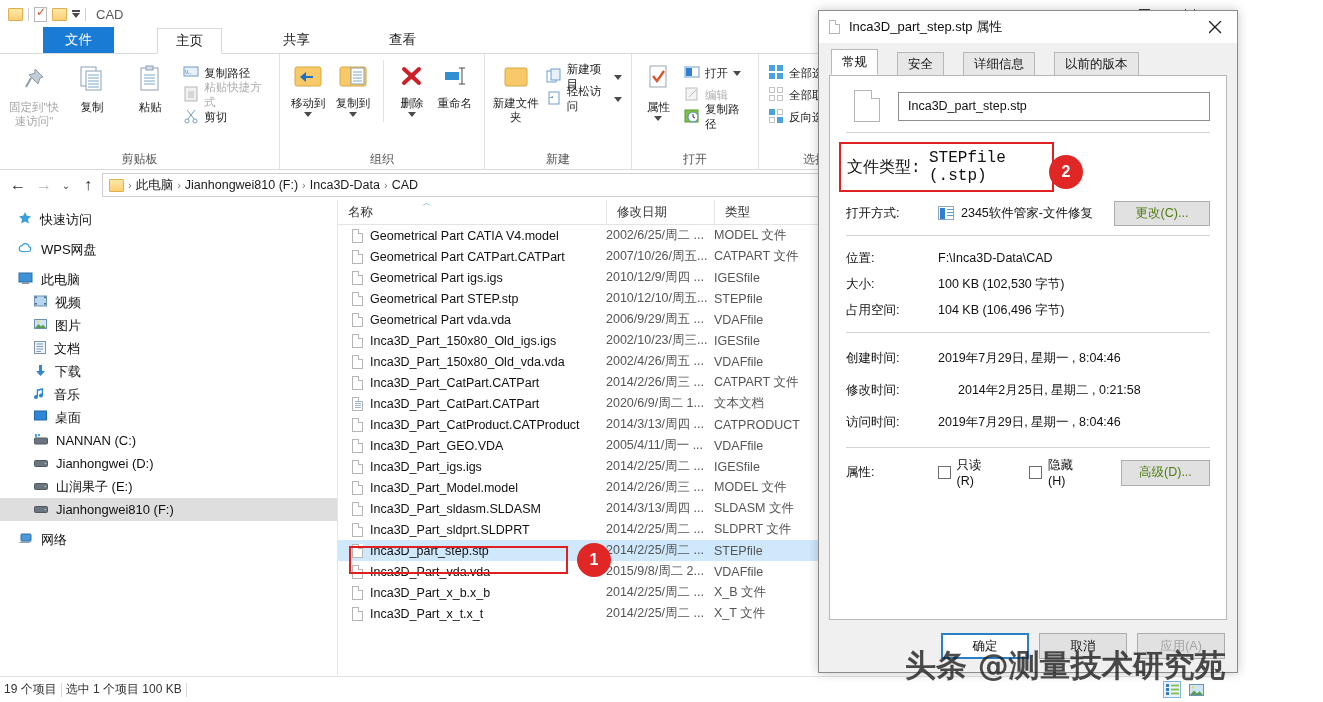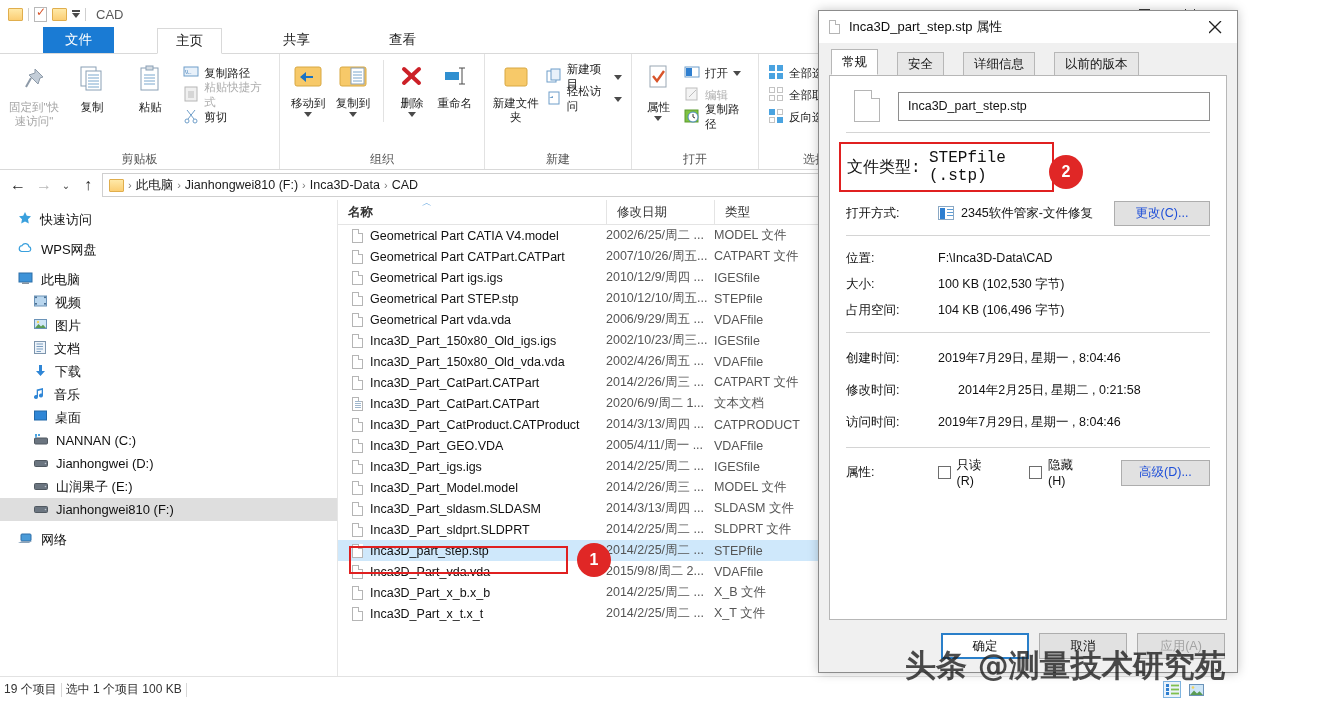--- a/index.html
+++ b/index.html
@@ -111,21 +111,21 @@
   .nameinput { flex:1; height:29px; border:1px solid #8e8e8e; display:flex; align-items:center; padding-left:9px; font-size:12.5px; color:#111; }
   .hr { height:1px; background:#d4d4d4; margin:9px 0 9px 0; }
   .prow { display:flex; align-items:center; min-height:26px; font-size:12.5px; color:#111; }
   .plabel { width:92px; color:#111; flex:0 0 auto; }
   .pvalue { color:#111; }
   .redbox { border:2px solid #e02020; padding:5px 6px 5px 6px; margin:4px 0 4px -7px; display:flex; align-items:center; width:215px;font-family:Liberation Mono, monospace; }
   .openwith { display:flex; align-items:center; gap:7px; flex:1; }
   .owico { width:16px;height:14px;background:#fff;border:1px solid #8aa8c4; position:relative; }
   .owico::before { content:""; position:absolute;left:1px;top:1px;width:5px;height:11px;background:#2f7fd0; }
   .owico::after { content:""; position:absolute;left:8px;top:2px;width:6px;height:1px;box-shadow:0 3px 0 #5b9bd5,0 6px 0 #5b9bd5;background:#5b9bd5; }
-  .btn { background:#e1e1e1; border:1px solid #adadad; font-size:12.5px; color:#1d4ed8; display:flex; align-items:center; justify-content:center; }
+  .btn { background:#e1e1e1; border:1px solid #adadad; font-size:12.5px; color:#4d7c0f; display:flex; align-items:center; justify-content:center; }
   .btn-change { width:96px; height:25px; }
   .btn-adv { width:92px; height:26px; }
   .chk { width:13px;height:13px;border:1px solid #6d6d6d;background:#fff;display:inline-block;margin-right:6px;vertical-align:-2px; }
   .chkwrap { display:flex; align-items:center; margin-right:32px; font-size:12.5px; }
   .dlg-foot { height:52px; display:flex; align-items:center; justify-content:flex-end; gap:10px; padding-right:12px; }
   .fbtn { width:88px; height:26px; background:#e1e1e1; border:1px solid #adadad; font-size:12.5px; color:#111; display:flex; align-items:center; justify-content:center; }
   .fbtn.default { background:#fff; border:2px solid #2a7fc9;margin-left:12px; }
   .fbtn.disabled { color:#a3a3a3; }
 
   
@@ -598,21 +598,21 @@
           <span><svg width="15" height="13" viewBox="0 0 15 13">
                 <rect x="3" y="2" width="10" height="7" fill="#4a9bd8" stroke="#2f6fa8" rx="1"></rect>
                 <path d="M0 11 l4-2 h10 l-3 2z" fill="#8aa3bb"></path>
               </svg></span>
           <span>网络</span>
         </div>
       </div>
 
       <div class="filepane">
         <div class="colhdr">
-          <div class="ch" style="width:268px;font-weight:bold;">名称</div>
+          <div class="ch" style="width:268px;">名称</div>
           <div class="ch" style="width:108px;">修改日期</div>
           <div class="ch" style="width:100px;">类型</div>
           <div class="sortmark">︿</div>
         </div>
         <div class="rows" id="file-rows">
             <div class="row">
               <div class="c-name">
                 <span class="fileglyph"></span>
                 <span>Geometrical Part CATIA V4.model</span>
               </div>

